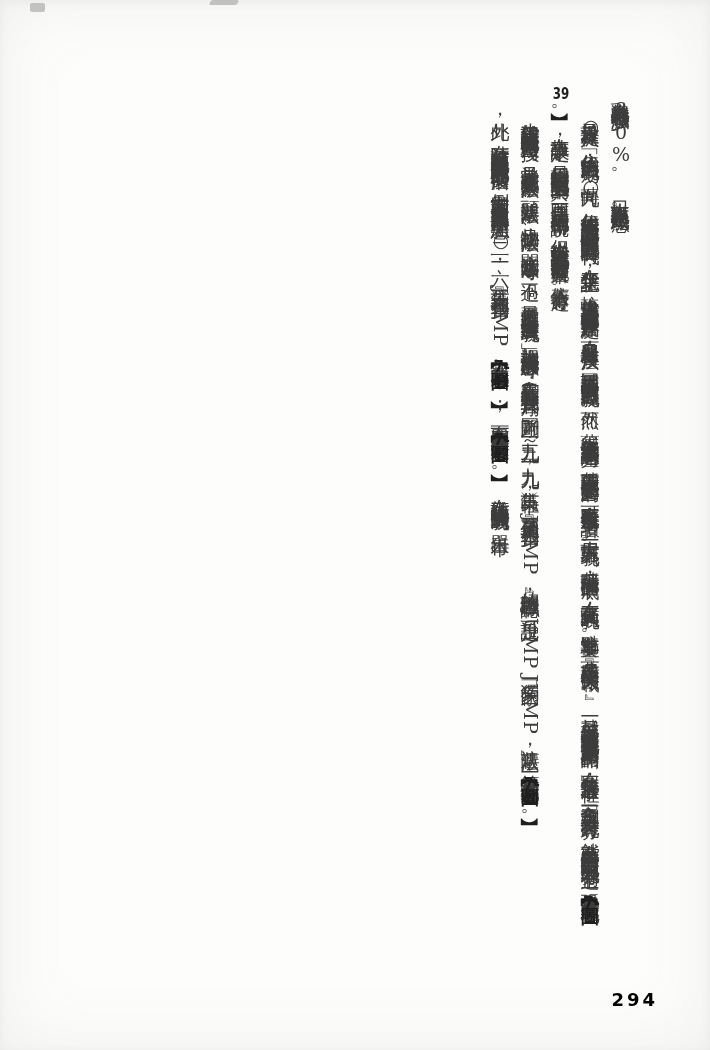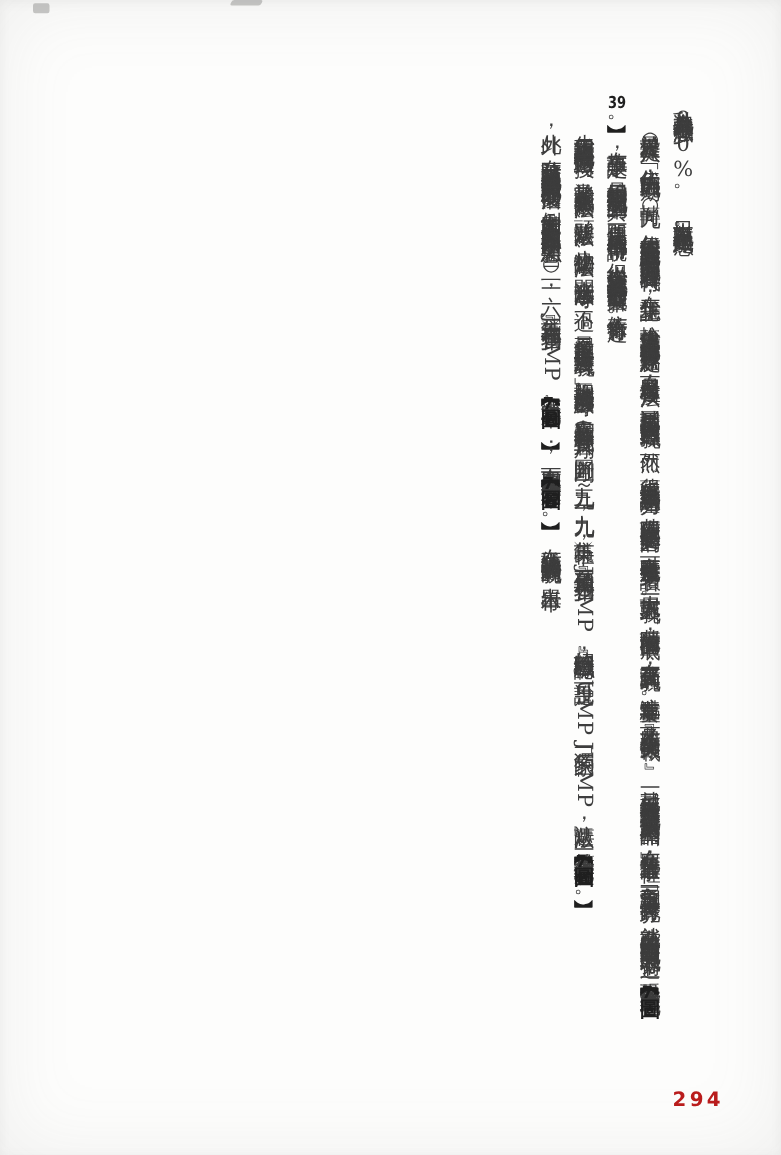--- a/index.html
+++ b/index.html
@@ -57,21 +57,21 @@
   .upright { text-orientation: upright; letter-spacing: 0.5px; }
 
   .page-number {
     position: absolute;
     right: 52px;
     bottom: 40px;
     font-family: "DejaVu Sans", "Liberation Sans", sans-serif;
     font-weight: bold;
     font-size: 18px;
     letter-spacing: 3px;
-    color: #b91c1c;
+    color: #000000;
     margin-top: 32px;
   }
 </style>
 </head>
 <body>
 
 <div class="page">
   <div class="scan-artifact a1"></div>
   <div class="scan-artifact a2"></div>
 

